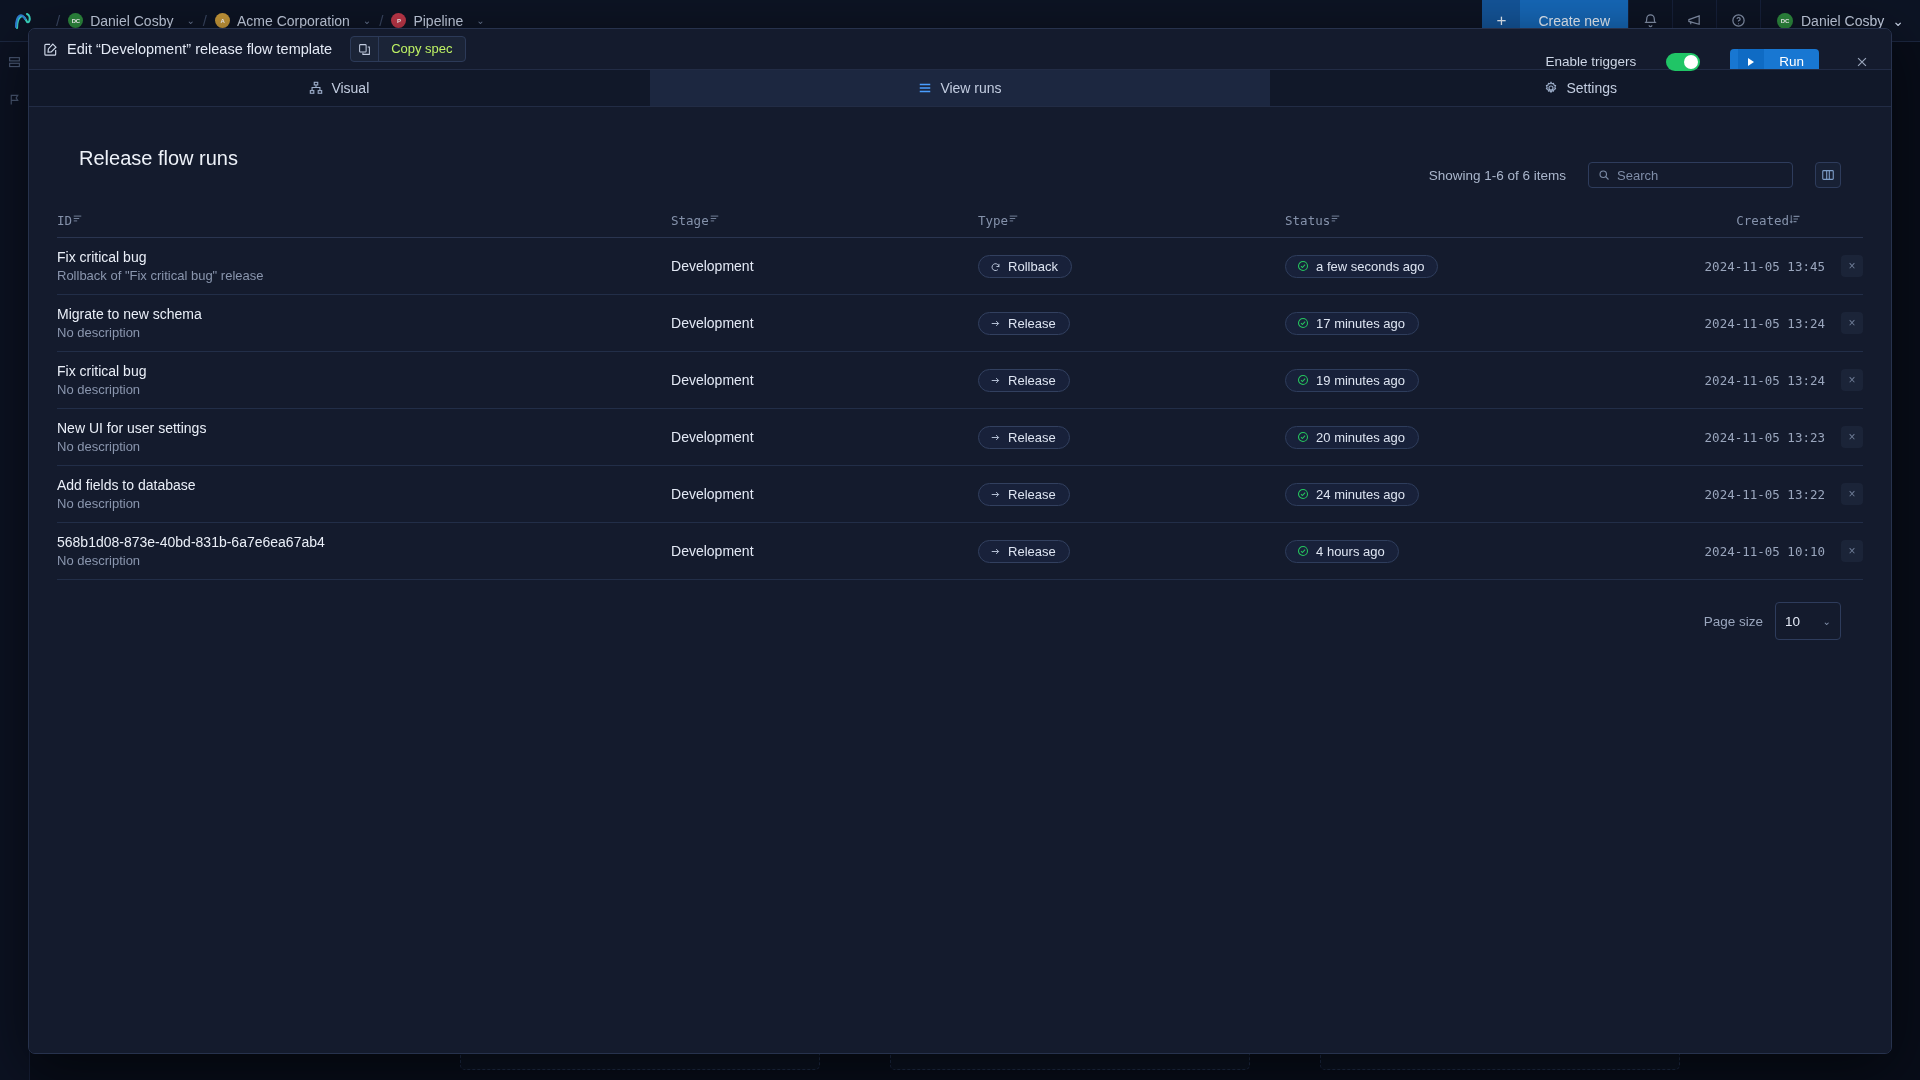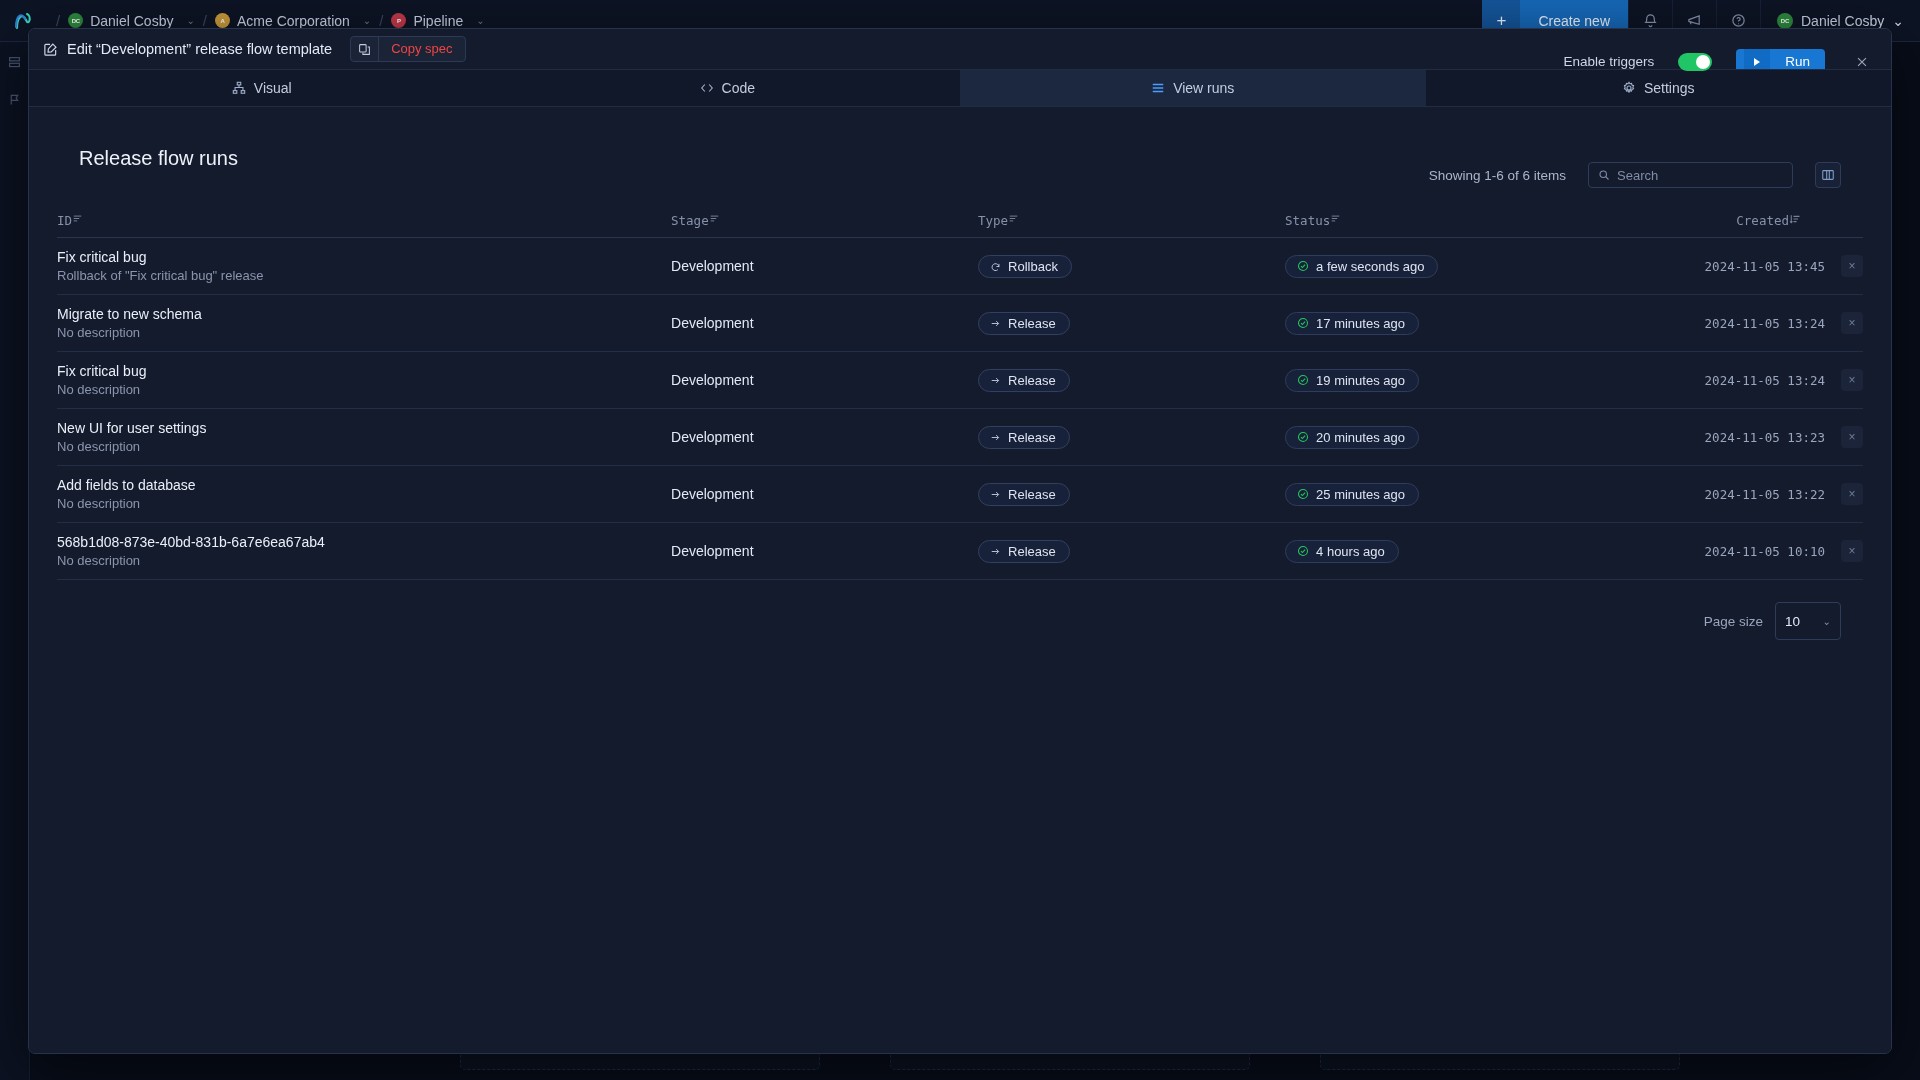--- a/index.html
+++ b/index.html
@@ -73,22 +73,22 @@
     padding: 0 16px 0 14px; background: #141b2d;
   }
   .mh-title { display: flex; align-items: center; gap: 9px; color: #e3e9f5; font-size: 14.5px; }
   .mh-title .pencil { color: #cfd8e8; display: flex; }
   .copy-spec {
     display: flex; align-items: center; margin-left: 18px;
     border: 1px solid #2c3a58; border-radius: 4px; overflow: hidden; height: 26px;
     background: #1b2437;
   }
   .copy-spec .cs-icon { width: 28px; height: 26px; display: flex; align-items: center; justify-content: center; color: #c2cce0; border-right: 1px solid #2c3a58; }
-  .copy-spec .cs-label { padding: 0 12px; color: #ef4444; font-size: 13px; line-height: 26px; }
-  .mh-right { margin-left: auto; display: flex; align-items: center; gap: 24px; margin-top: 25px; }
+  .copy-spec .cs-label { padding: 0 12px; color: #bef264; font-size: 13px; line-height: 26px; }
+  .mh-right { margin-left: auto; display: flex; align-items: center; gap: 30px; margin-top: 25px; }
   .trig-label { color: #cdd6e6; font-size: 13.5px; }
   .toggle {
     width: 34px; height: 18px; border-radius: 9px; background: #20c566; position: relative;
   }
   .toggle .knob { position: absolute; top: 2px; right: 2px; width: 14px; height: 14px; border-radius: 50%; background: #fff; }
   .run-btn {
     display: flex; align-items: center; height: 26px; border-radius: 4px; overflow: hidden;
     background: #1877d2; color: #fff; font-size: 13.5px; padding-left: 8px;
   }
   .run-btn .rb-icon { width: 26px; height: 26px; display: flex; align-items: center; justify-content: center; background: #0f6bc4; font-size: 9px; }
@@ -312,28 +312,20 @@
       <div class="tab">
         <span class="t-icon">
           <svg width="14" height="14" viewBox="0 0 16 16" fill="none" stroke="currentColor" stroke-width="1.25">
               <rect x="6" y="1.5" width="4" height="3"></rect>
               <rect x="1.5" y="11" width="4" height="3"></rect>
               <rect x="10.5" y="11" width="4" height="3"></rect>
               <path d="M8 4.5v3M3.5 11V7.5h9V11"></path>
             </svg>
         </span>
         <span>Visual</span>
-      </div>
-      <div class="tab">
-        <span class="t-icon">
-          <svg width="14" height="14" viewBox="0 0 16 16" fill="none" stroke="currentColor" stroke-width="1.3">
-              <path d="M5.5 4L2 8l3.5 4M10.5 4L14 8l-3.5 4"></path>
-            </svg>
-        </span>
-        <span>Code</span>
       </div>
       <div class="tab active">
         <span class="t-icon">
           <svg width="14" height="14" viewBox="0 0 16 16" fill="none" stroke="currentColor" stroke-width="1.5">
               <path d="M2 4h12M2 8h12M2 12h12"></path>
             </svg>
         </span>
         <span>View runs</span>
       </div>
       <div class="tab">
@@ -569,21 +561,21 @@
                   </span>
                   <span>Release</span>
                 </span></td>
             <td><span class="pill status">
                   <span class="p-ic">
                     <svg width="12" height="12" viewBox="0 0 16 16" fill="none" stroke="currentColor" stroke-width="1.4">
                       <circle cx="8" cy="8" r="6"></circle>
                       <path d="M5.3 8.2l1.9 1.9 3.6-4"></path>
                     </svg>
                   </span>
-                  <span>25 minutes ago</span>
+                  <span>24 minutes ago</span>
                 </span></td>
             <td>
                 <div class="created-wrap">
                   <span class="cell-created">2024-11-05 13:22</span>
                   <span class="row-x">×</span>
                 </div>
               </td>
           </tr>
           <tr>
             <td>

